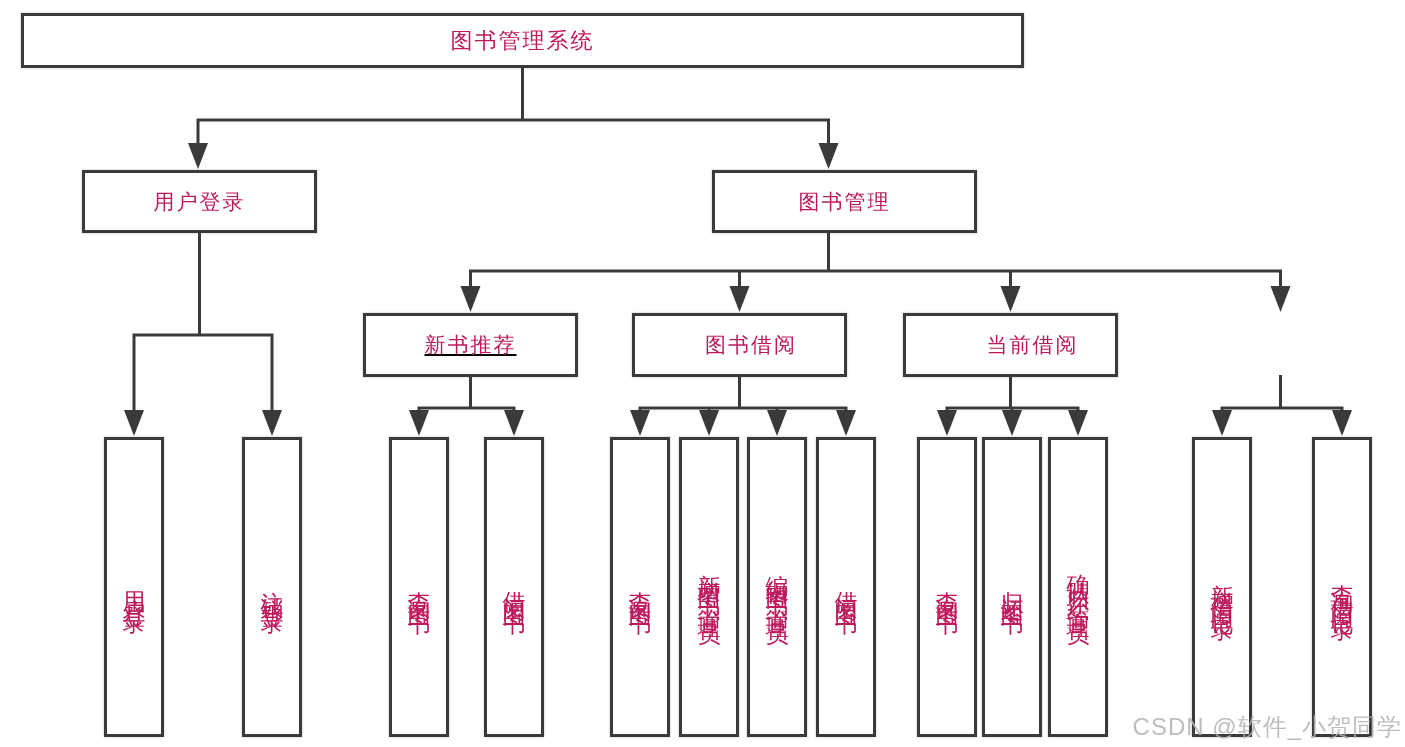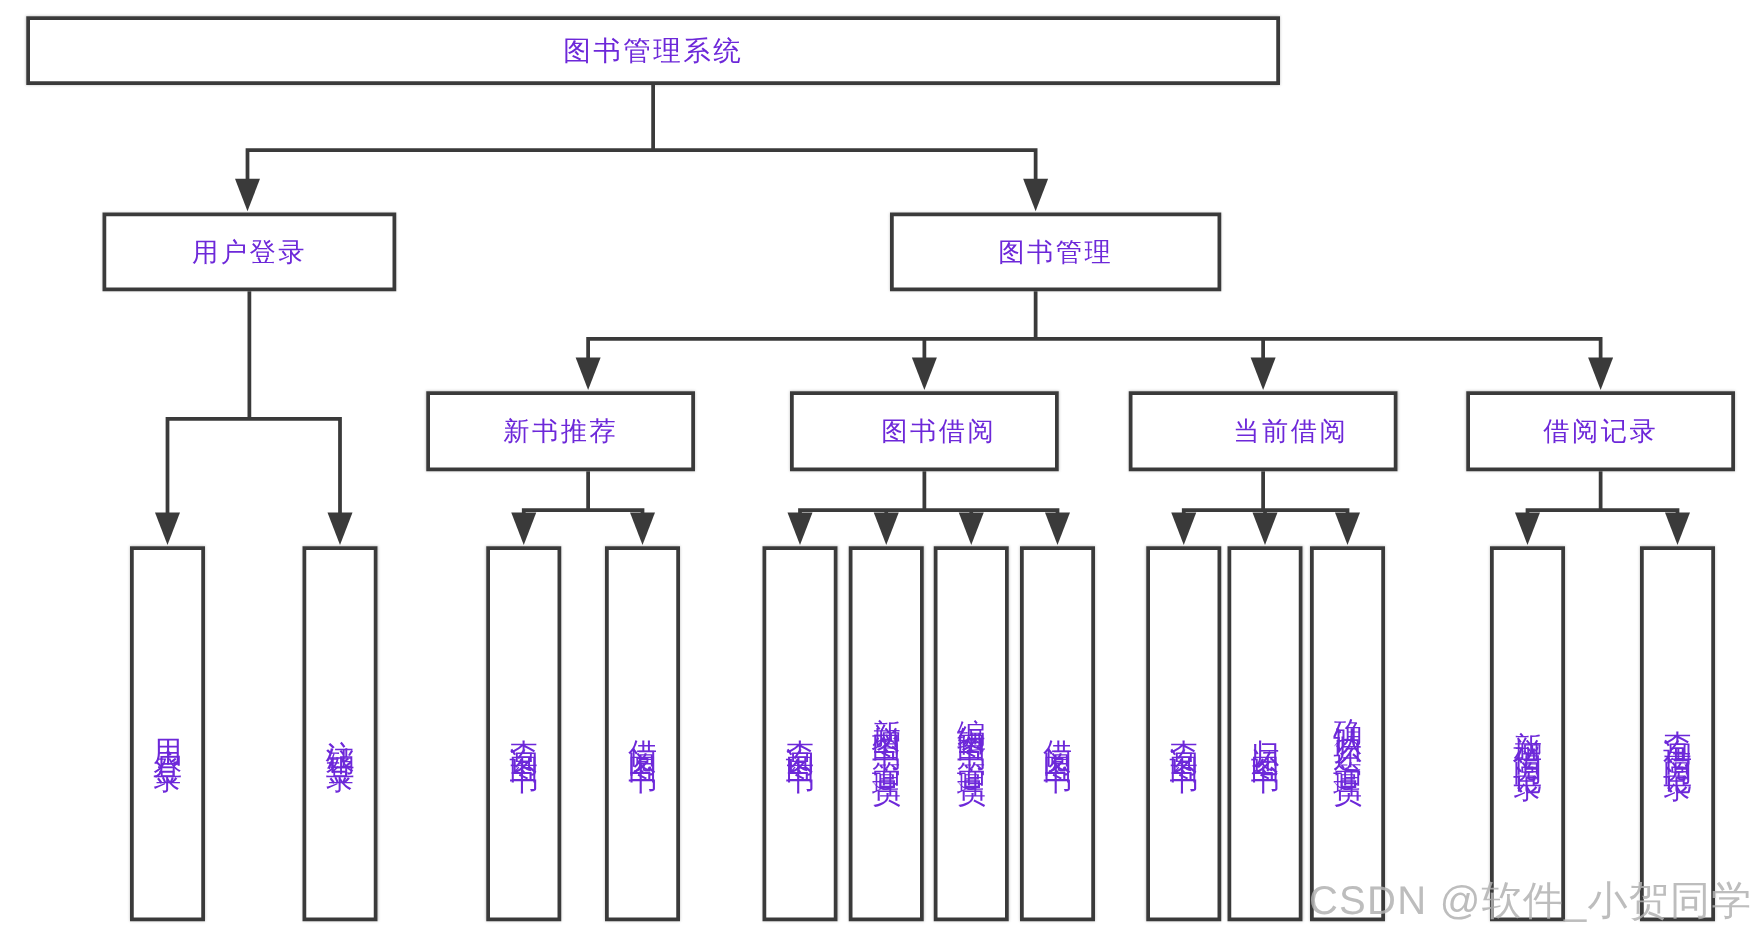--- a/index.html
+++ b/index.html
@@ -22,40 +22,40 @@
     background: #ffffff;
     border: 3px solid #3a3a3a;
     box-sizing: border-box;
     display: flex;
     align-items: center;
     justify-content: center;
     z-index: 2;
     box-shadow: 0 0 2px rgba(60,60,60,0.35);
   }
   .box .lbl {
-    color: #6d28d9;
+    color: #be185d;
     font-size: 21px;
     letter-spacing: 2px;
     white-space: nowrap;
   }
   .root .lbl { font-size: 22px; }
   .leaf .lbl {
     writing-mode: vertical-rl;
     text-orientation: mixed;
     font-size: 23px;
     letter-spacing: 7px;
     line-height: 1;
     white-space: normal;
   }
   #watermark {
     position: absolute;
     right: 3px;
     bottom: 4px;
     z-index: 3;
-    font-size: 32px;
+    font-size: 24px;
     color: rgba(178,178,178,0.85);
     letter-spacing: 1px;
   }
 </style>
 </head>
 <body>
 
 <div id="canvas">
 
   <svg id="connectors" viewBox="0 0 1405 747" xmlns="http://www.w3.org/2000/svg">
@@ -121,31 +121,28 @@
     <span class="lbl">图书管理系统</span>
   </div>
 
   <div class="box" style="left:82px; top:170px; width:235px; height:63px;">
     <span class="lbl">用户登录</span>
   </div>
   <div class="box" style="left:712px; top:170px; width:265px; height:63px;font-family:Liberation Serif, serif;">
     <span class="lbl">图书管理</span>
   </div>
 
-  <div class="box" style="left:341px; top:313px; width:215px; height:64px;">
+  <div class="box" style="left:363px; top:313px; width:215px; height:64px;text-decoration:underline;">
     <span class="lbl">新书推荐</span>
   </div>
   <div class="box" style="left:632px; top:313px; width:215px; height:64px;padding-left:23px;">
     <span class="lbl">图书借阅</span>
   </div>
   <div class="box" style="left:903px; top:313px; width:215px; height:64px;padding-left:44px;">
     <span class="lbl">当前借阅</span>
-  </div>
-  <div class="box" style="left:1173px; top:313px; width:215px; height:64px;">
-    <span class="lbl">借阅记录</span>
   </div>
 
   <div class="box leaf" style="left:104px; top:437px; width:60px; height:300px;">
     <span class="lbl">用户登录</span>
   </div>
   <div class="box leaf" style="left:242px; top:437px; width:60px; height:300px;">
     <span class="lbl">注销登录</span>
   </div>
 
   <div class="box leaf" style="left:389px; top:437px; width:60px; height:300px;">

